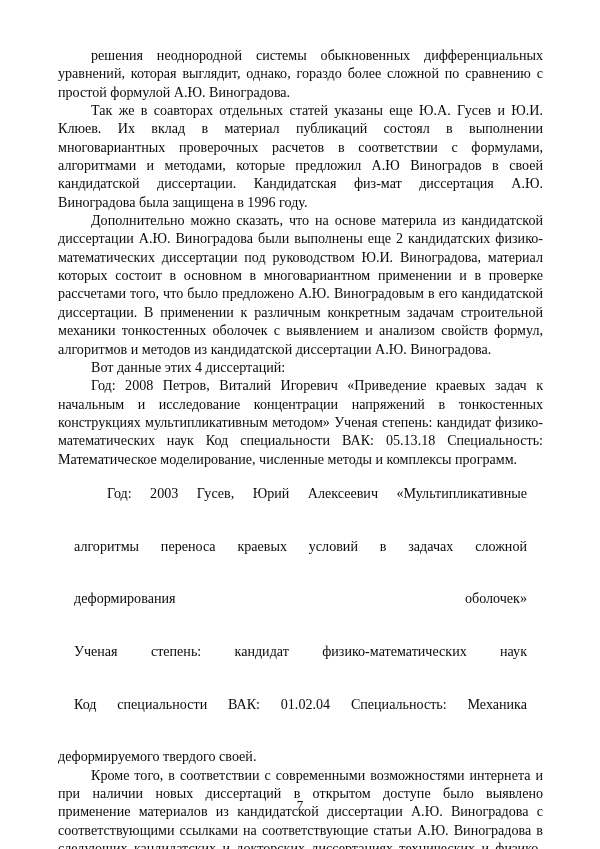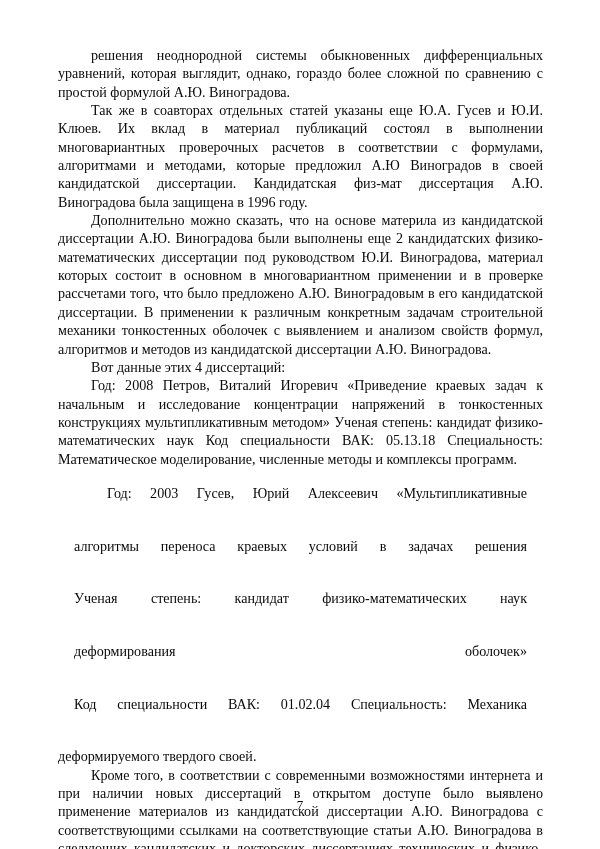--- a/index.html
+++ b/index.html
@@ -83,23 +83,23 @@
     <p class="para">Так же в соавторах отдельных статей указаны еще Ю.А. Гусев и Ю.И. Клюев. Их вклад в материал публикаций состоял в выполнении многовариантных проверочных расчетов в соответствии с формулами, алгоритмами и методами, которые предложил А.Ю Виноградов в своей кандидатской диссертации. Кандидатская физ-мат диссертация А.Ю. Виноградова была защищена в 1996 году.</p>
 
     <p class="para">Дополнительно можно сказать, что на основе материла из кандидатской диссертации А.Ю. Виноградова были выполнены еще 2 кандидатских физико-математических диссертации под руководством Ю.И. Виноградова, материал которых состоит в основном в многовариантном применении и в проверке рассчетами того, что было предложено А.Ю. Виноградовым в его кандидатской диссертации. В применении к различным конкретным задачам строительной механики тонкостенных оболочек с выявлением и анализом свойств формул, алгоритмов и методов из кандидатской диссертации А.Ю. Виноградова.</p>
 
     <p class="para">Вот данные этих 4 диссертаций:</p>
 
     <p class="para">Год: 2008 Петров, Виталий Игоревич «Приведение краевых задач к начальным и исследование концентрации напряжений в тонкостенных конструкциях мультипликативным методом» Ученая степень: кандидат физико-математических наук Код специальности ВАК: 05.13.18 Специальность: Математическое моделирование, численные методы и комплексы программ.</p>
 
     <div>
       <div class="hardline indent">Год: 2003 Гусев, Юрий Алексеевич «Мультипликативные</div>
-      <div class="hardline">алгоритмы переноса краевых условий в задачах решения</div>
+      <div class="hardline">алгоритмы переноса краевых условий в задачах сложной</div>
+      <div class="hardline">деформирования оболочек»</div>
       <div class="hardline">Ученая степень: кандидат физико-математических наук</div>
-      <div class="hardline">деформирования оболочек»</div>
       <div class="hardline">Код специальности ВАК: 01.02.04 Специальность: Механика</div>
       <p class="para no-indent">деформируемого твердого своей.</p>
     </div>
 
     <p class="para">Кроме того, в соответствии с современными возможностями интернета и при наличии новых диссертаций в открытом доступе было выявлено применение материалов из кандидатской диссертации А.Ю. Виноградова с соответствующими ссылками на соответствующие статьи А.Ю. Виноградова в следующих кандидатских и докторских диссертациях технических и физико-математических наук:</p>
 
     <div>
       <p class="para no-indent">ОТДЕЛЕНИЕ Институт вычислительных технологий Юрченко Ученая</p>
     </div>
 

